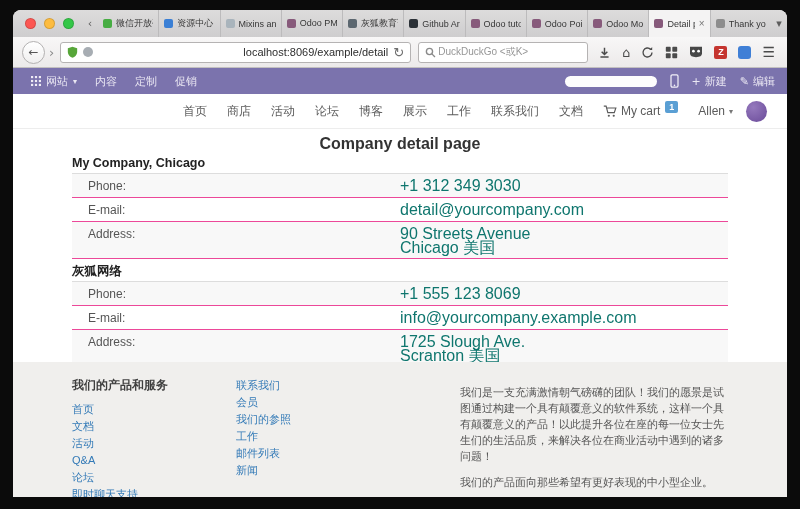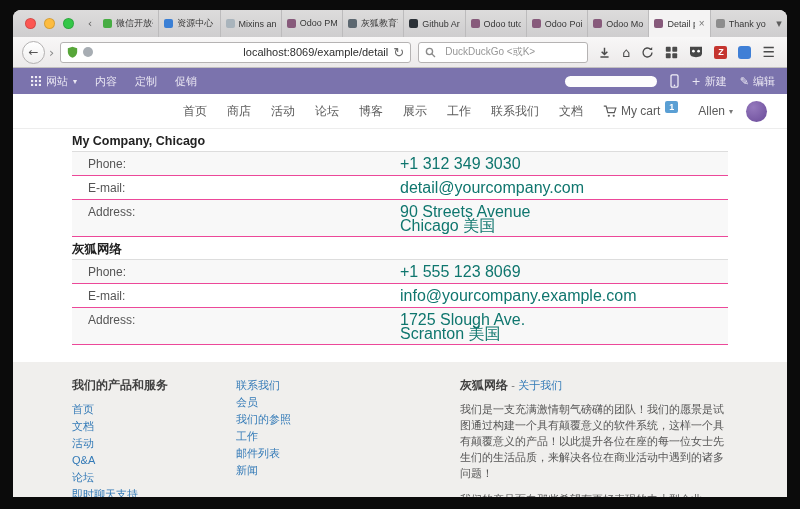--- a/index.html
+++ b/index.html
@@ -31,21 +31,21 @@
   .tab-close { flex:none; font-size:10px; color:#777; line-height:1; }
 
   
   .toolbar { height:31px; flex:none; background:linear-gradient(#f8f7f7,#eceaea); border-bottom:1px solid #c2c0c0; display:flex; align-items:center; padding:0 9px; gap:7px; }
   .nav-back { width:23px; height:23px; border-radius:50%; background:linear-gradient(#fff,#f0efef); border:1px solid #b3b1b1; display:flex; align-items:center; justify-content:center; font-size:12px; color:#555; flex:none; }
   .nav-fwd { color:#8a8a8a; font-size:13px; flex:none; margin:0 -1px 0 -3px; }
   .urlbar { flex:1; min-width:0; height:21px; background:#fff; border:1px solid #b5b3b3; border-radius:3px; display:flex; align-items:center; padding:0 6px; gap:5px;text-align:right; }
   .identity-dot { width:10px; height:10px; border-radius:50%; background:#a7adb3; flex:none; }
   .url-text { flex:1; min-width:0; font-size:11px; color:#2e2e2e; white-space:nowrap; overflow:hidden; }
   .reload-glyph { color:#6f6f6f; font-size:13px; flex:none; line-height:1; }
-  .searchbar { width:170px; flex:none; height:21px; background:#fff; border:1px solid #b5b3b3; border-radius:3px; display:flex; align-items:center; padding:0 6px; gap:9px; }
+  .searchbar { width:170px; flex:none; height:21px; background:#fff; border:1px solid #b5b3b3; border-radius:3px; display:flex; align-items:center; padding:0 6px; gap:2px; }
   .search-text { font-size:10px; color:#979797; white-space:nowrap; overflow:hidden; }
   .tb-icons { display:flex; align-items:center; gap:11px; padding:0 3px; color:#4b4b4b; flex:none; }
   .tb-icons .glyph { font-size:13px; line-height:1; }
   .badge-z { width:13px; height:13px; border-radius:2px; background:#c5352f; color:#fff; font-weight:bold; font-size:9px; display:flex; align-items:center; justify-content:center; }
   .badge-blue { width:13px; height:13px; border-radius:3px; background:#3f7fd6; }
   .menu-glyph { font-size:14px; line-height:1; }
 
   
   .odoo-bar { height:26px; flex:none; background:var(--odoo_purple,#7b73ad); display:flex; align-items:center; padding:0 12px; color:#eae7f3; font-size:11px; }
   .odoo-menu { display:flex; align-items:center; gap:5px; padding:0 9px; height:100%; }
@@ -263,20 +263,21 @@
       <span class="cart-badge">1</span>
     </span>
     <span class="user-menu">
       <span>Allen</span>
       <span class="user-caret dj">▾</span>
     </span>
     <span class="avatar"></span>
   </div>
 
   <div class="main">
+    <h1 class="page-title">Company detail page</h1>
 
     <div class="company">
       <h3 class="company-name">My Company, Chicago</h3>
       <table class="details">
         <tbody>
             <tr>
           <td class="lbl">Phone:</td>
           <td class="val">+1 312 349 3030</td>
         </tr>
         <tr>
@@ -330,23 +331,18 @@
     </div>
     <div class="fcol-connect">
       <a class="flink">联系我们</a>
       <a class="flink">会员</a>
       <a class="flink">我们的参照</a>
       <a class="flink">工作</a>
       <a class="flink">邮件列表</a>
       <a class="flink">新闻</a>
     </div>
     <div class="fcol-about">
-      <div class="fabout-head">
-        <span class="co">灰狐网络</span>
-        <span class="sep">-</span>
-        <span class="ab">关于我们</span>
-      </div>
       <p class="fp">我们是一支充满激情朝气磅礴的团队！我们的愿景是试图通过构建一个具有颠覆意义的软件系统，这样一个具有颠覆意义的产品！以此提升各位在座的每一位女士先生们的生活品质，来解决各位在商业活动中遇到的诸多问题！</p>
       <p class="fp second">我们的产品面向那些希望有更好表现的中小型企业。</p>
     </div>
   </div>
 
 </div>
 
 </body></html>

